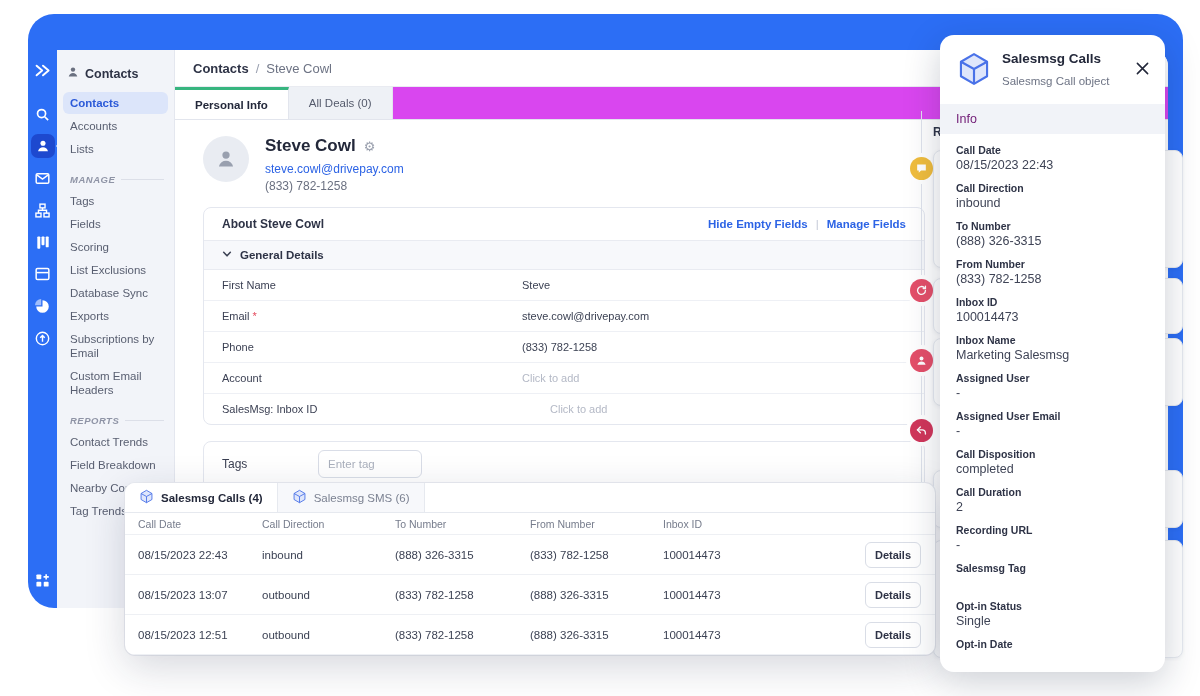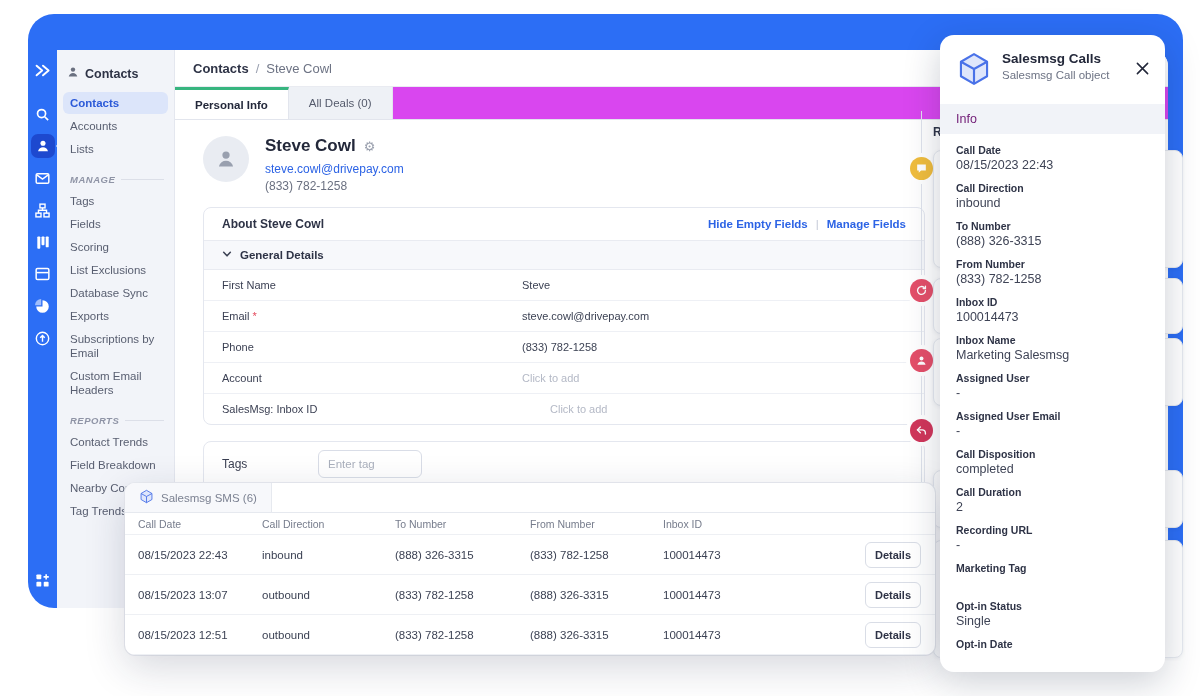--- a/index.html
+++ b/index.html
@@ -127,21 +127,21 @@
     font-size:11px; font-weight:bold; color:#2e3346; cursor:pointer; justify-self:end; margin-right:14px;
     font-family:"Liberation Sans",sans-serif; }
 
   
   .side-panel { position:absolute; left:940px; top:35px; width:225px; height:637px; background:#fff;
     border-radius:14px; box-shadow:0 10px 36px rgba(25,35,65,.22); z-index:5; overflow:hidden;
     display:flex; flex-direction:column; }
   .sp-head { display:flex; align-items:flex-start; gap:10px; padding:16px 14px 13px 16px; }
   .sp-titles { flex:1; min-width:0; }
   .sp-title { font-size:13.5px; font-weight:bold; color:#23283a; }
-  .sp-sub { font-size:11.5px; color:#6d7384; margin-top:3px; }
+  .sp-sub { font-size:11.5px; color:#6d7384; margin-top:9px; }
   .sp-close { cursor:pointer; color:#23283a; padding:4px 2px; margin-top:6px; }
   .sp-band { background:#f1f3f8; padding:8px 16px; font-size:12.5px; color:#701a75; }
   .sp-fields { flex:1; padding:10px 16px 0; overflow:hidden; }
   .sp-field { margin-bottom:9px; }
   .sp-label { font-size:10.5px; font-weight:bold; color:#2e3346; margin-bottom:2px; }
   .sp-value { font-size:12.5px; color:#3f4456; min-height:15px; }
 </style>
 </head>
 <body>
 
@@ -416,20 +416,27 @@
         <div class="tl-title" data-name="activity-card-title-fragment">Co</div>
         <div class="tl-ln" data-name="activity-card-line-fragment">Mi</div>
         <div class="tl-ln" data-name="activity-card-line-fragment">Mi</div>
         <div class="tl-ln" data-name="activity-card-line-fragment">To</div>
         <div class="tl-ln" data-name="activity-card-line-fragment">Vie</div>
       </div>
     </div>
 
   <div class="popup" data-name="salesmsg-calls-popup">
     <div class="popup-tabs" id="popup-tabs" data-name="popup-tab-bar">
+        <div class="ptab active" data-name="popup-tab-salesmsg-calls-4-">
+          <span data-name="cube-icon"><svg width="15" height="15" viewBox="0 0 40 40" fill="none" stroke="#4a72e8" stroke-width="2.4" stroke-linejoin="round">
+              <path d="M20 3.5L34.5 12v16L20 36.5 5.5 28V12z" fill="#dfe6fb"></path>
+              <path d="M5.5 12L20 20l14.5-8M20 20v16.5"></path>
+            </svg></span>
+          <span>Salesmsg Calls (4)</span>
+        </div>
         <div class="ptab" data-name="popup-tab-salesmsg-sms-6-">
           <span data-name="cube-icon"><svg width="15" height="15" viewBox="0 0 40 40" fill="none" stroke="#4a72e8" stroke-width="2.4" stroke-linejoin="round">
               <path d="M20 3.5L34.5 12v16L20 36.5 5.5 28V12z" fill="#dfe6fb"></path>
               <path d="M5.5 12L20 20l14.5-8M20 20v16.5"></path>
             </svg></span>
           <span>Salesmsg SMS (6)</span>
         </div>
       </div>
     <div class="pgrid phead" id="popup-head" data-name="calls-table-header">
         <span data-name="column-header">Call Date</span>
@@ -521,21 +528,21 @@
         </div>
         <div class="sp-field" data-name="panel-field">
           <div class="sp-label" data-name="panel-field-label">Call Duration</div>
           <div class="sp-value" data-name="panel-field-value">2</div>
         </div>
         <div class="sp-field" data-name="panel-field">
           <div class="sp-label" data-name="panel-field-label">Recording URL</div>
           <div class="sp-value" data-name="panel-field-value">-</div>
         </div>
         <div class="sp-field" data-name="panel-field">
-          <div class="sp-label" data-name="panel-field-label">Marketing Tag</div>
+          <div class="sp-label" data-name="panel-field-label">Salesmsg Tag</div>
           <div class="sp-value" data-name="panel-field-value"></div>
         </div>
         <div class="sp-field" data-name="panel-field">
           <div class="sp-label" data-name="panel-field-label">Opt-in Status</div>
           <div class="sp-value" data-name="panel-field-value">Single</div>
         </div>
         <div class="sp-field" data-name="panel-field">
           <div class="sp-label" data-name="panel-field-label">Opt-in Date</div>
           <div class="sp-value" data-name="panel-field-value"></div>
         </div>

